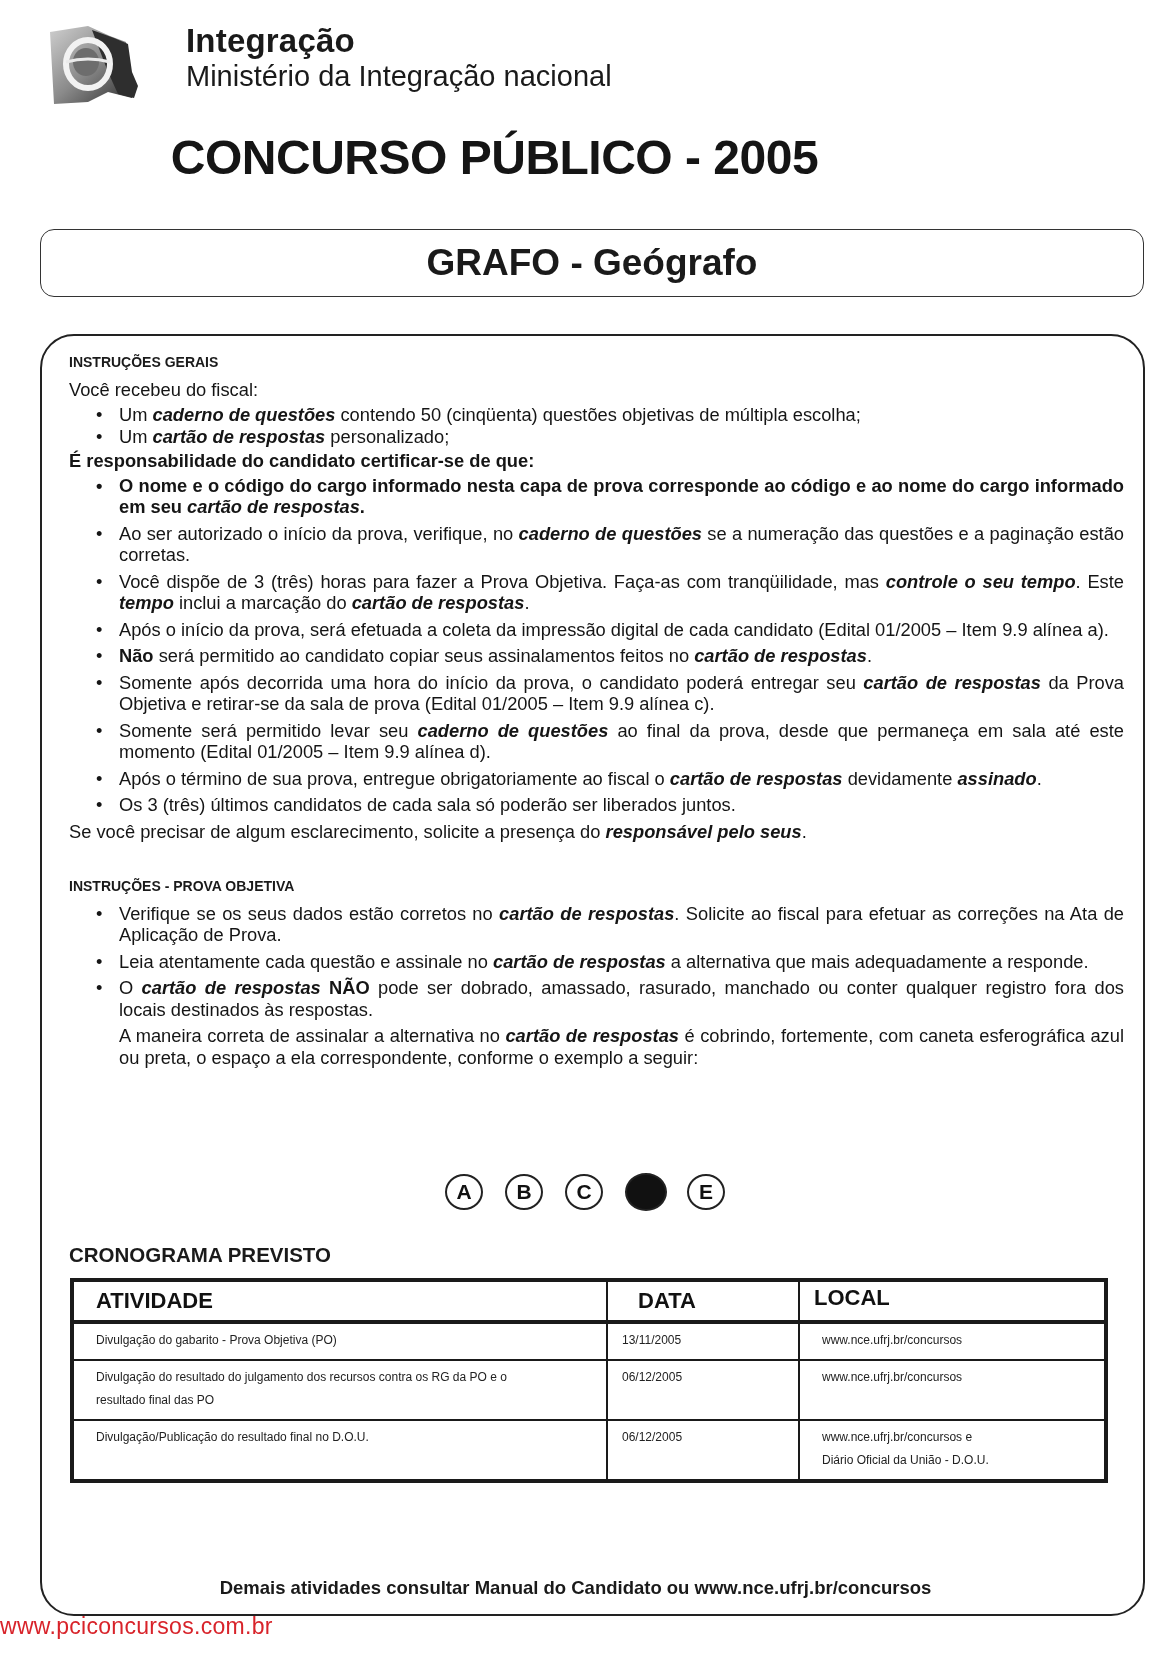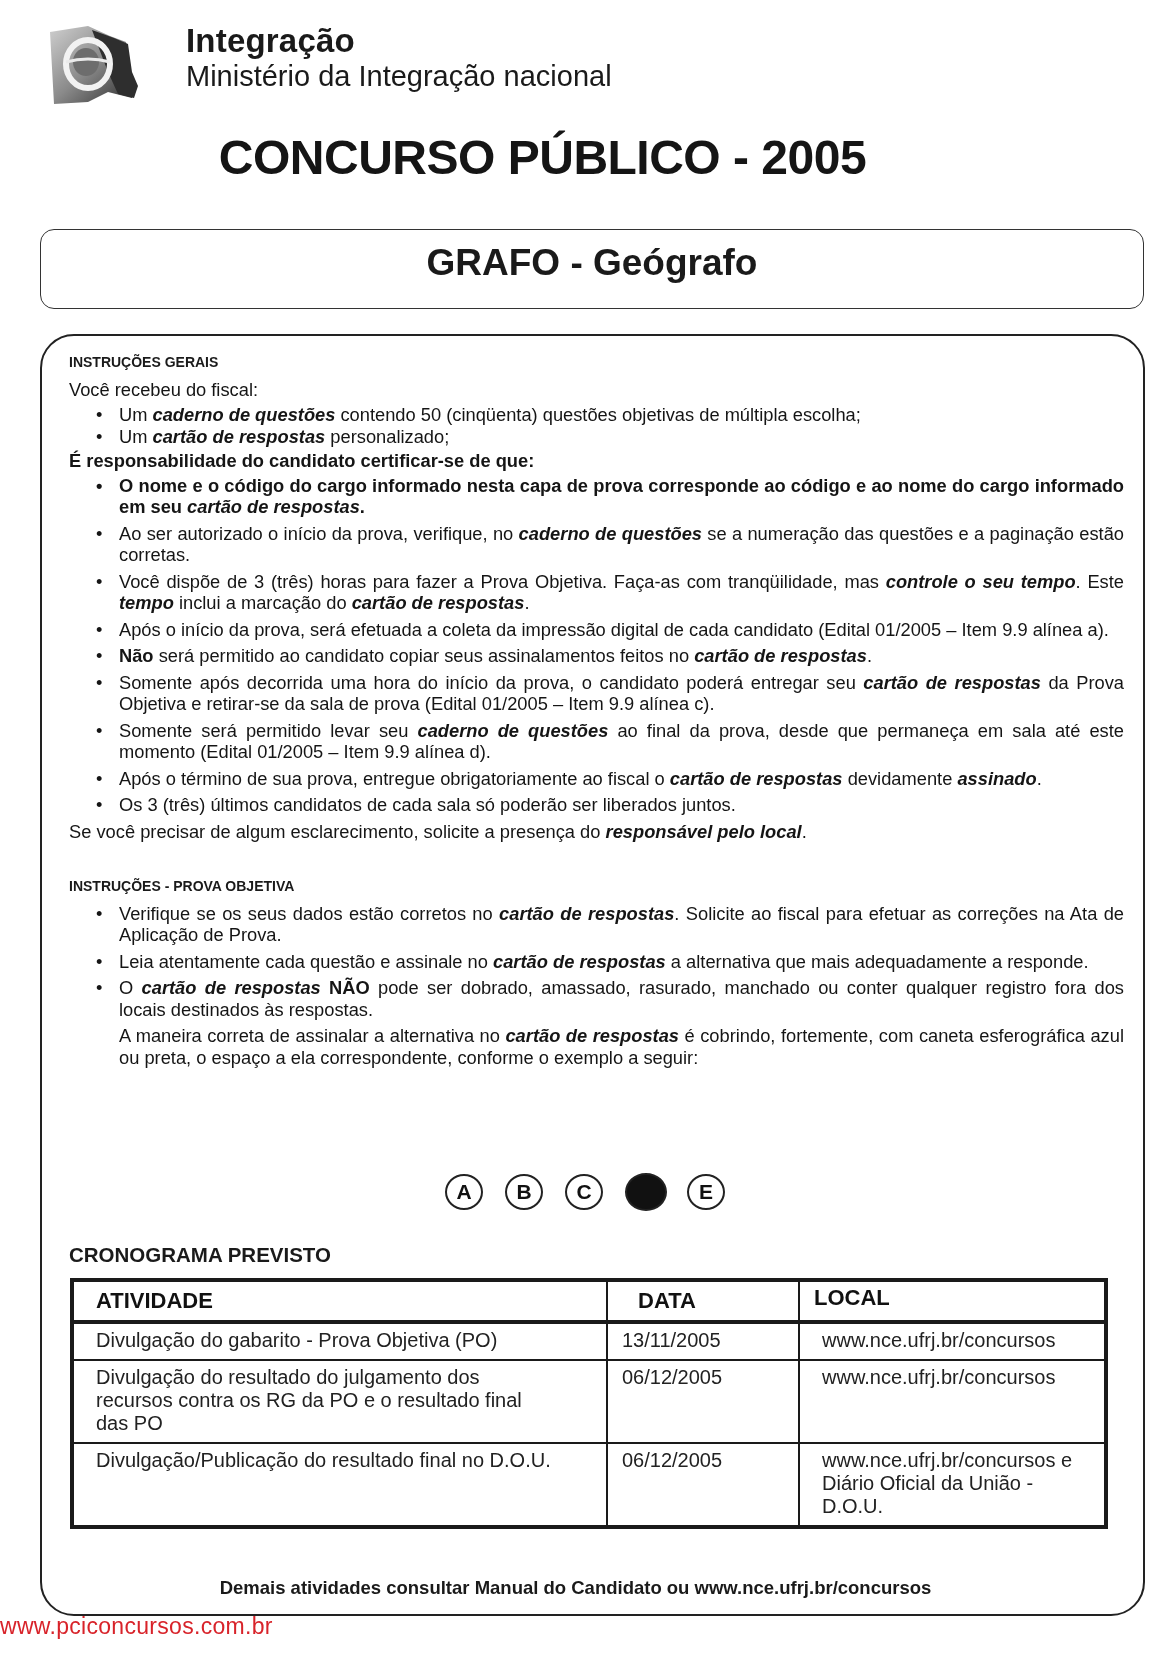--- a/index.html
+++ b/index.html
@@ -2,23 +2,23 @@
 <html><head>
 <meta charset="utf-8">
 <style>
   html, body { margin:0; padding:0; background:#ffffff; }
   body { width:1151px; height:1667px; position:relative; overflow:hidden; color:#111; font-family:"Liberation Sans", sans-serif; }
 
   .logo { position:absolute; left:48px; top:22px; width:92px; height:84px; }
   .brand-title { position:absolute; left:186px; top:22px; font-size:33px; font-weight:bold; color:#1a1a1a; letter-spacing:0.2px; }
   .brand-sub { position:absolute; left:186px; top:60px; font-size:29px; color:#1a1a1a; }
 
-  .main-title { position:absolute; left:0; width:989px; top:130px; text-align:center; font-size:48px; font-weight:bold; color:#151515; letter-spacing:-0.5px;padding-left:48px; }
+  .main-title { position:absolute; left:0; width:989px; top:130px; text-align:center; font-size:48px; font-weight:bold; color:#151515; letter-spacing:-0.5px; }
 
-  .role-box { position:absolute; left:40px; top:229px; width:1104px; height:80px; border:1.5px solid #333; border-radius:14px; box-sizing:border-box; }
+  .role-box { position:absolute; left:40px; top:229px; width:1104px; height:68px; border:1.5px solid #333; border-radius:14px; box-sizing:border-box; }
   .role-title { position:absolute; left:0; right:0; top:12px; text-align:center; font-size:37px; font-weight:bold; color:#1a1a1a; }
 
   .main-box { position:absolute; left:40px; top:334px; width:1105px; height:1282px; border:2px solid #222; border-radius:34px; box-sizing:border-box; }
 
   .content { position:absolute; left:69px; top:352px; width:1055px; font-size:18.3px; line-height:21.5px; color:#151515; }
   .sec-head { font-weight:bold; font-size:14px; margin:0 0 5px 0; color:#1a1a1a; }
   .para { margin:0 0 4px 0; }
   .para-bold { font-weight:bold; margin:3px 0 3px 0; }
   ul.bl { list-style:none; margin:0 0 0 0; padding:0 0 0 50px; }
   ul.bl li { position:relative; text-align:justify; margin:0 0 5px 0; }
@@ -33,21 +33,21 @@
   .bubbles { position:absolute; top:1174px; left:445px; width:290px; height:38px; }
   .bubble { position:absolute; top:0; width:38px; height:36px; border:2px solid #222; border-radius:50%; box-sizing:border-box; text-align:center; font-weight:bold; font-size:21px; line-height:32px; color:#111; }
   .bubble.filled { background:#111; width:42px; height:38px; top:-1px; }
 
   .crono-head { position:absolute; left:69px; top:1243px; font-size:20.5px; font-weight:bold; color:#1a1a1a; }
 
   table.crono { position:absolute; left:70px; top:1278px; width:1038px; border-collapse:collapse; border:4px solid #1a1a1a; font-family:"Liberation Sans", sans-serif; }
   table.crono th { font-size:22px; font-weight:bold; text-align:left; padding:4px 0 4px 22px; border-bottom:4px solid #1a1a1a; border-right:2.5px solid #1a1a1a; height:30px; vertical-align:middle; }
   table.crono th.local { vertical-align:top; padding-top:3px; padding-left:14px; }
   table.crono th.data { padding-left:30px; }
-  table.crono td { font-size:20px; line-height:23px; padding:5px 10px 7px 22px; border-bottom:2.5px solid #1a1a1a; border-right:2.5px solid #1a1a1a; vertical-align:top; color:#222; }
+  table.crono td { font-size:12px; line-height:23px; padding:5px 10px 7px 22px; border-bottom:2.5px solid #1a1a1a; border-right:2.5px solid #1a1a1a; vertical-align:top; color:#222; }
   table.crono td.dt { padding-left:14px; }
   table.crono td.loc { padding-left:22px; }
   table.crono tr:last-child td { border-bottom:none; }
   table.crono th:last-child, table.crono td:last-child { border-right:none; }
   .col1 { width:510px; } .col2 { width:160px; }
 
   .foot { position:absolute; left:0; width:1151px; top:1577px; text-align:center; font-size:18.5px; font-weight:bold; color:#1a1a1a; }
   .watermark { position:absolute; left:0; width:1151px; top:1613px; font-size:23px; color:#d8232a; letter-spacing:0.3px; }
 </style>
 </head>
@@ -92,21 +92,21 @@
     <li class="b"><span class="bul">•</span><span>O nome e o código do cargo informado nesta capa de prova corresponde ao código e ao nome do cargo informado em seu </span><span class="bi">cartão de respostas</span><span>.</span></li>
     <li><span class="bul">•</span><span>Ao ser autorizado o início da prova, verifique, no </span><span class="bi">caderno de questões</span><span> se a numeração das questões e a paginação estão corretas.</span></li>
     <li><span class="bul">•</span><span>Você dispõe de 3 (três) horas para fazer a Prova Objetiva. Faça-as com tranqüilidade, mas </span><span class="bi">controle o seu tempo</span><span>. Este </span><span class="bi">tempo</span><span> inclui a marcação do </span><span class="bi">cartão de respostas</span><span>.</span></li>
     <li><span class="bul">•</span><span>Após o início da prova, será efetuada a coleta da impressão digital de cada candidato (Edital 01/2005 – Item 9.9 alínea a).</span></li>
     <li><span class="bul">•</span><span class="b">Não</span><span> será permitido ao candidato copiar seus assinalamentos feitos no </span><span class="bi">cartão de respostas</span><span>.</span></li>
     <li><span class="bul">•</span><span>Somente após decorrida uma hora do início da prova, o candidato poderá entregar seu </span><span class="bi">cartão de respostas</span><span> da Prova Objetiva e retirar-se da sala de prova (Edital 01/2005 – Item 9.9 alínea c).</span></li>
     <li><span class="bul">•</span><span>Somente será permitido levar seu </span><span class="bi">caderno de questões</span><span> ao final da prova, desde que permaneça em sala até este momento (Edital 01/2005 – Item 9.9 alínea d).</span></li>
     <li><span class="bul">•</span><span>Após o término de sua prova, entregue obrigatoriamente ao fiscal o </span><span class="bi">cartão de respostas</span><span> devidamente </span><span class="bi">assinado</span><span>.</span></li>
     <li><span class="bul">•</span><span>Os 3 (três) últimos candidatos de cada sala só poderão ser liberados juntos.</span></li>
   </ul>
-  <div class="para"><span>Se você precisar de algum esclarecimento, solicite a presença do </span><span class="bi">responsável pelo local</span><span>.</span></div>
+  <div class="para"><span>Se você precisar de algum esclarecimento, solicite a presença do </span><span class="bi">responsável pelo seus</span><span>.</span></div>
 
   <div class="gap1"></div>
 
   <div class="sec-head">INSTRUÇÕES - PROVA OBJETIVA</div>
   <ul class="bl">
     <li><span class="bul">•</span><span>Verifique se os seus dados estão corretos no </span><span class="bi">cartão de respostas</span><span>. Solicite ao fiscal para efetuar as correções na Ata de Aplicação de Prova.</span></li>
     <li><span class="bul">•</span><span>Leia atentamente cada questão e assinale no </span><span class="bi">cartão de respostas</span><span> a alternativa que mais adequadamente a responde.</span></li>
     <li><span class="bul">•</span><span>O </span><span class="bi">cartão de respostas</span><span class="b"> NÃO</span><span> pode ser dobrado, amassado, rasurado, manchado ou conter qualquer registro fora dos locais destinados às respostas.</span></li>
   </ul>
   <div class="noblt"><span>A maneira correta de assinalar a alternativa no </span><span class="bi">cartão de respostas</span><span> é cobrindo, fortemente, com caneta esferográfica azul ou preta, o espaço a ela correspondente, conforme o exemplo a seguir:</span></div>

